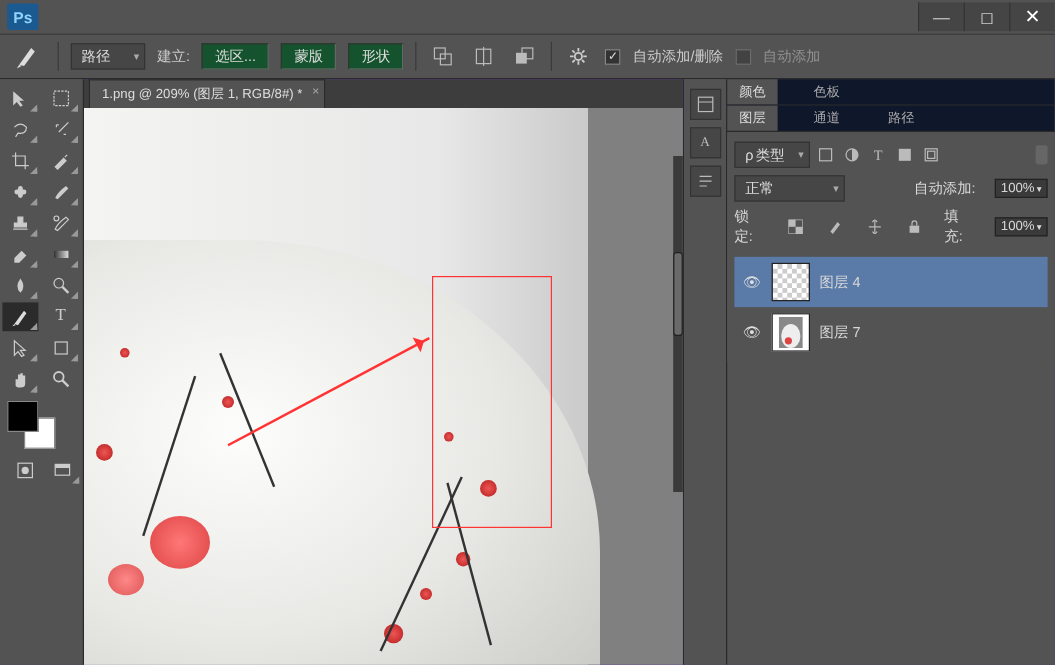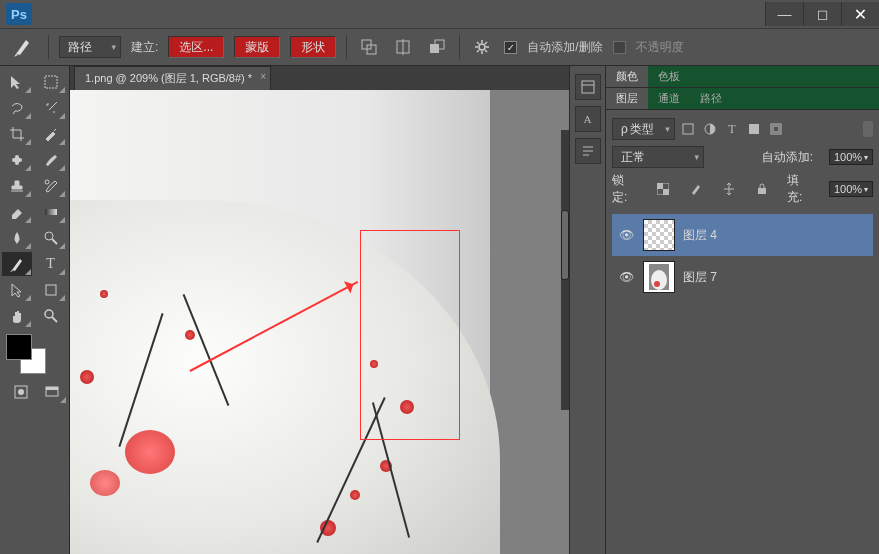--- a/index.html
+++ b/index.html
@@ -11,21 +11,21 @@
 .menu-item { padding: 3px 7px; cursor: pointer; color: #ddd; }
 .winbtns { display: flex; margin-left: auto; }
 .winbtn { width: 38px; height: 24px; display: flex; align-items: center; justify-content: center; background: #454545; color: #ccc; font-size: 14px; border-left: 1px solid #333; }
 .winbtn.close { color: #fff; font-size: 16px; }
 
 .optionsbar { background: #535353; height: 38px; display: flex; align-items: center; padding: 0 8px; border-top: 1px solid #3a3a3a; border-bottom: 1px solid #2a2a2a; gap: 10px; }
 .tool-ind { width: 30px; height: 30px; display: flex; align-items: center; justify-content: center; }
 .opt-select { background: #464646; border: 1px solid #333; padding: 2px 20px 2px 8px; color: #ddd; position: relative; height: 22px; display: flex; align-items: center; min-width: 62px; }
 .opt-select::after { content: "▾"; position: absolute; right: 4px; font-size: 9px; color: #aaa; }
 .opt-label { color: #ccc; }
-.opt-btn { background: #b91c1c; border: 1px solid #333; border-right-color:#666; border-bottom-color:#666; padding: 2px 10px; color: #ddd; height: 22px; display: flex; align-items: center; }
+.opt-btn { background: #14532d; border: 1px solid #333; border-right-color:#666; border-bottom-color:#666; padding: 2px 10px; color: #ddd; height: 22px; display: flex; align-items: center; }
 .sep { width: 1px; height: 24px; background: #3a3a3a; }
 .iconbtn { width: 24px; height: 22px; display: flex; align-items: center; justify-content: center; color: #ccc; }
 .chk { width: 13px; height: 13px; border: 1px solid #888; background: #333; display: inline-flex; align-items: center; justify-content: center; font-size: 10px; color: #ddd; }
 
 .main { display: flex; height: calc(554px - 28px - 38px); }
 .toolbox { width: 70px; background: #535353; border-right: 1px solid #2a2a2a; padding: 4px 2px; }
 .tool-grid { display: grid; grid-template-columns: 1fr 1fr; gap: 2px; }
 .tool { width: 30px; height: 24px; display: flex; align-items: center; justify-content: center; color: #ccc; position: relative; }
 .tool.active { background: #2b2b2b; }
 .tool .tri { position: absolute; right: 1px; bottom: 1px; border: 3px solid transparent; border-bottom-color: #999; border-right-color: #999; width:0; height:0; }
@@ -47,21 +47,21 @@
 .redbox { position:absolute; border:1px solid #f33; left:290px; top:140px; width:100px; height:210px; }
 .arrow { position:absolute; left:120px; top:280px; width:190px; height:2px; background:#f33; transform: rotate(-28deg); transform-origin:left; }
 .arrow::after { content:""; position:absolute; right:-2px; top:-6px; border:7px solid transparent; border-left-color:#f33; }
 .scroll { position:absolute; right:0; top:40px; width:8px; height:280px; background:#3a3a3a; }
 .scroll .thumb { position:absolute; top:80px; width:100%; height:70px; background:#6a6a6a; border-radius:3px; }
 
 .rightside { width: 310px; display: flex; background: #535353; border-left: 1px solid #2a2a2a; }
 .dock { width: 36px; background: #535353; border-right: 1px solid #2a2a2a; padding-top: 8px; display:flex; flex-direction:column; gap:6px; align-items:center; }
 .dockbtn { width: 26px; height: 26px; border:1px solid #333; background:#464646; display:flex; align-items:center; justify-content:center; color:#bbb; font-size:11px; }
 .panels { flex:1; display:flex; flex-direction:column; }
-.panel-tabs { display:flex; background:#14532d; height:22px; border-bottom:1px solid #2a2a2a; }
+.panel-tabs { display:flex; background:#0f172a; height:22px; border-bottom:1px solid #2a2a2a;gap:20px; }
 .ptab { padding:3px 10px; color:#aaa; font-size:11px; }
 .ptab.active { background:#535353; color:#ddd; }
 .panel-body { background:#535353; padding:4px 6px; }
 .filter-row { display:flex; align-items:center; gap:4px; padding:4px 0; }
 .mini { width:18px; height:18px; display:flex; align-items:center; justify-content:center; color:#bbb; }
 .row2 { display:flex; align-items:center; gap:16px; padding:2px 0; }
 .opacity-box { background:#3a3a3a; border:1px solid #222; padding:1px 4px; min-width:44px; display:flex; align-items:center; justify-content:space-between; font-size:11px; }
 .layer { display:flex; align-items:center; gap:8px; padding:4px 6px; border:1px solid transparent; }
 .layer.sel { background:#5a7aa8; }
 .eye { width:16px; color:#ddd; }
@@ -125,21 +125,21 @@
           <line x1="3" y1="3" x2="5" y2="5"></line>
           <line x1="11" y1="11" x2="13" y2="13"></line>
           <line x1="13" y1="3" x2="11" y2="5"></line>
           <line x1="5" y1="11" x2="3" y2="13"></line>
         </g>
       </svg>
     </div>
   <span class="chk">✓</span>
   <span class="opt-label">自动添加/删除</span>
   <span class="chk" style="opacity:.5"></span>
-  <span class="opt-label" style="opacity:.5">不透明度</span>
+  <span class="opt-label" style="opacity:.5">自动添加</span>
 </div>
 
 <div class="main">
   <div class="toolbox">
     <div class="tool-grid">
       <div class="tool">
           <svg width="16" height="16">
             <path d="M2 2 L2 14 L5 11 L8 15 L10 14 L7 10 L11 10 Z" fill="#ccc"></path>
           </svg>
           <span class="tri"></span>

